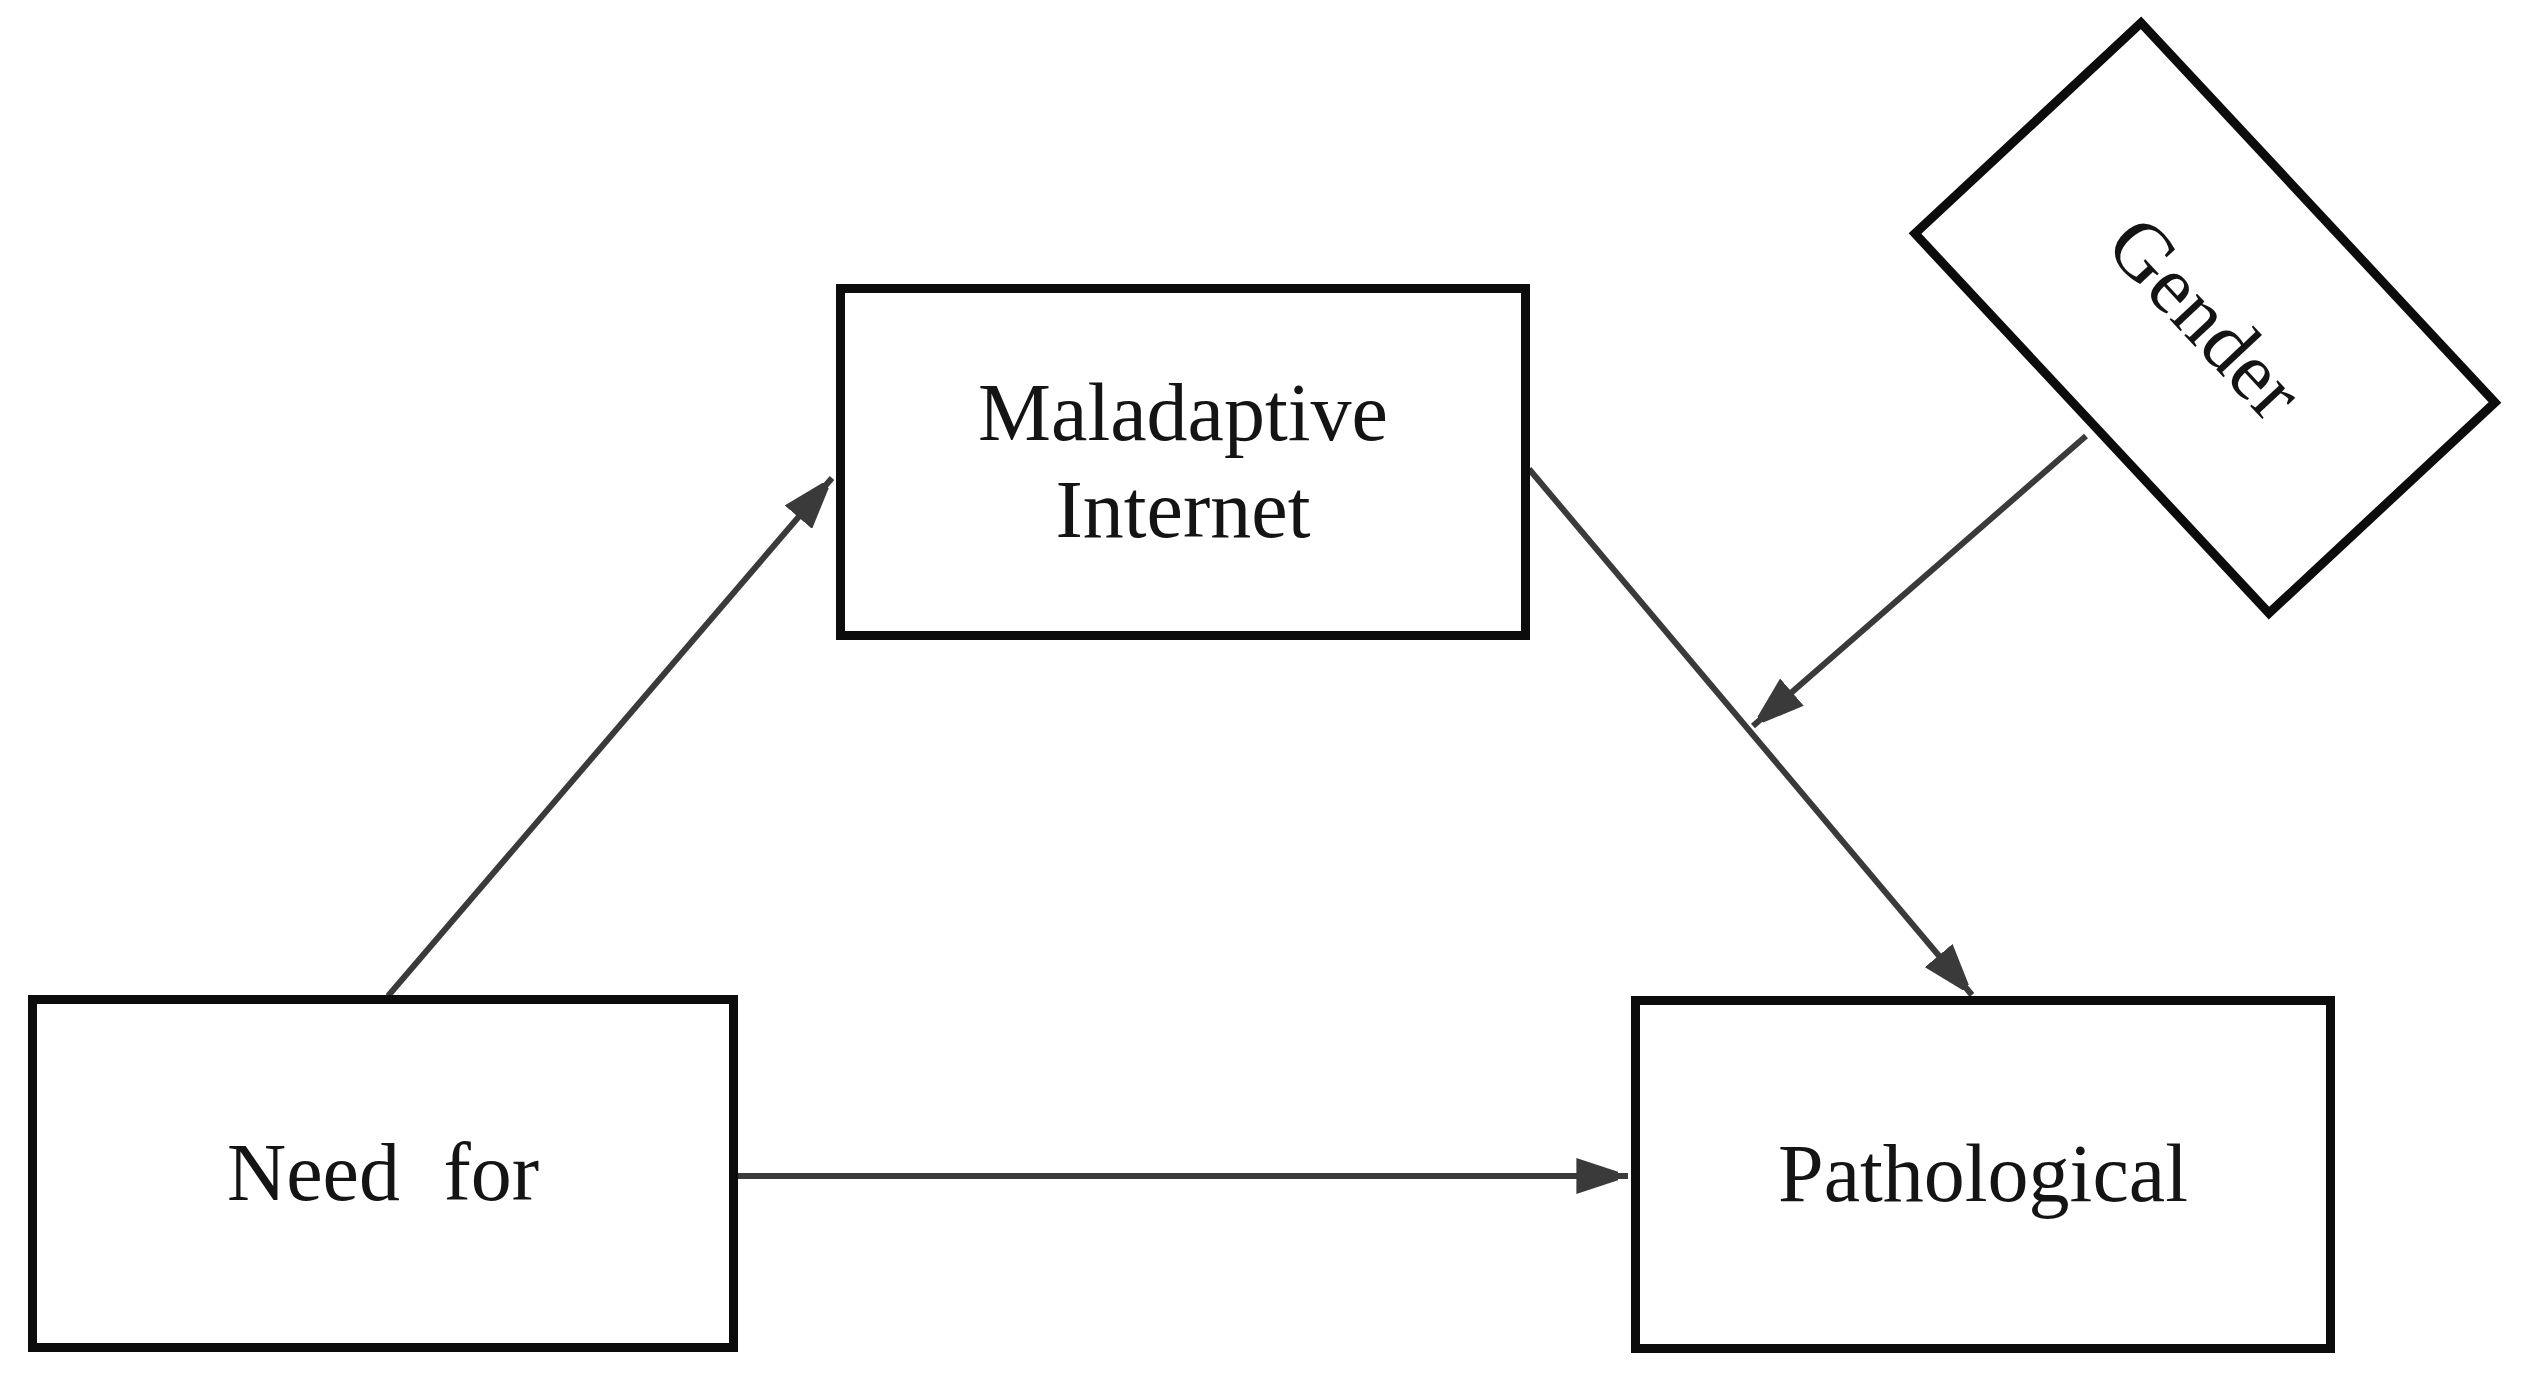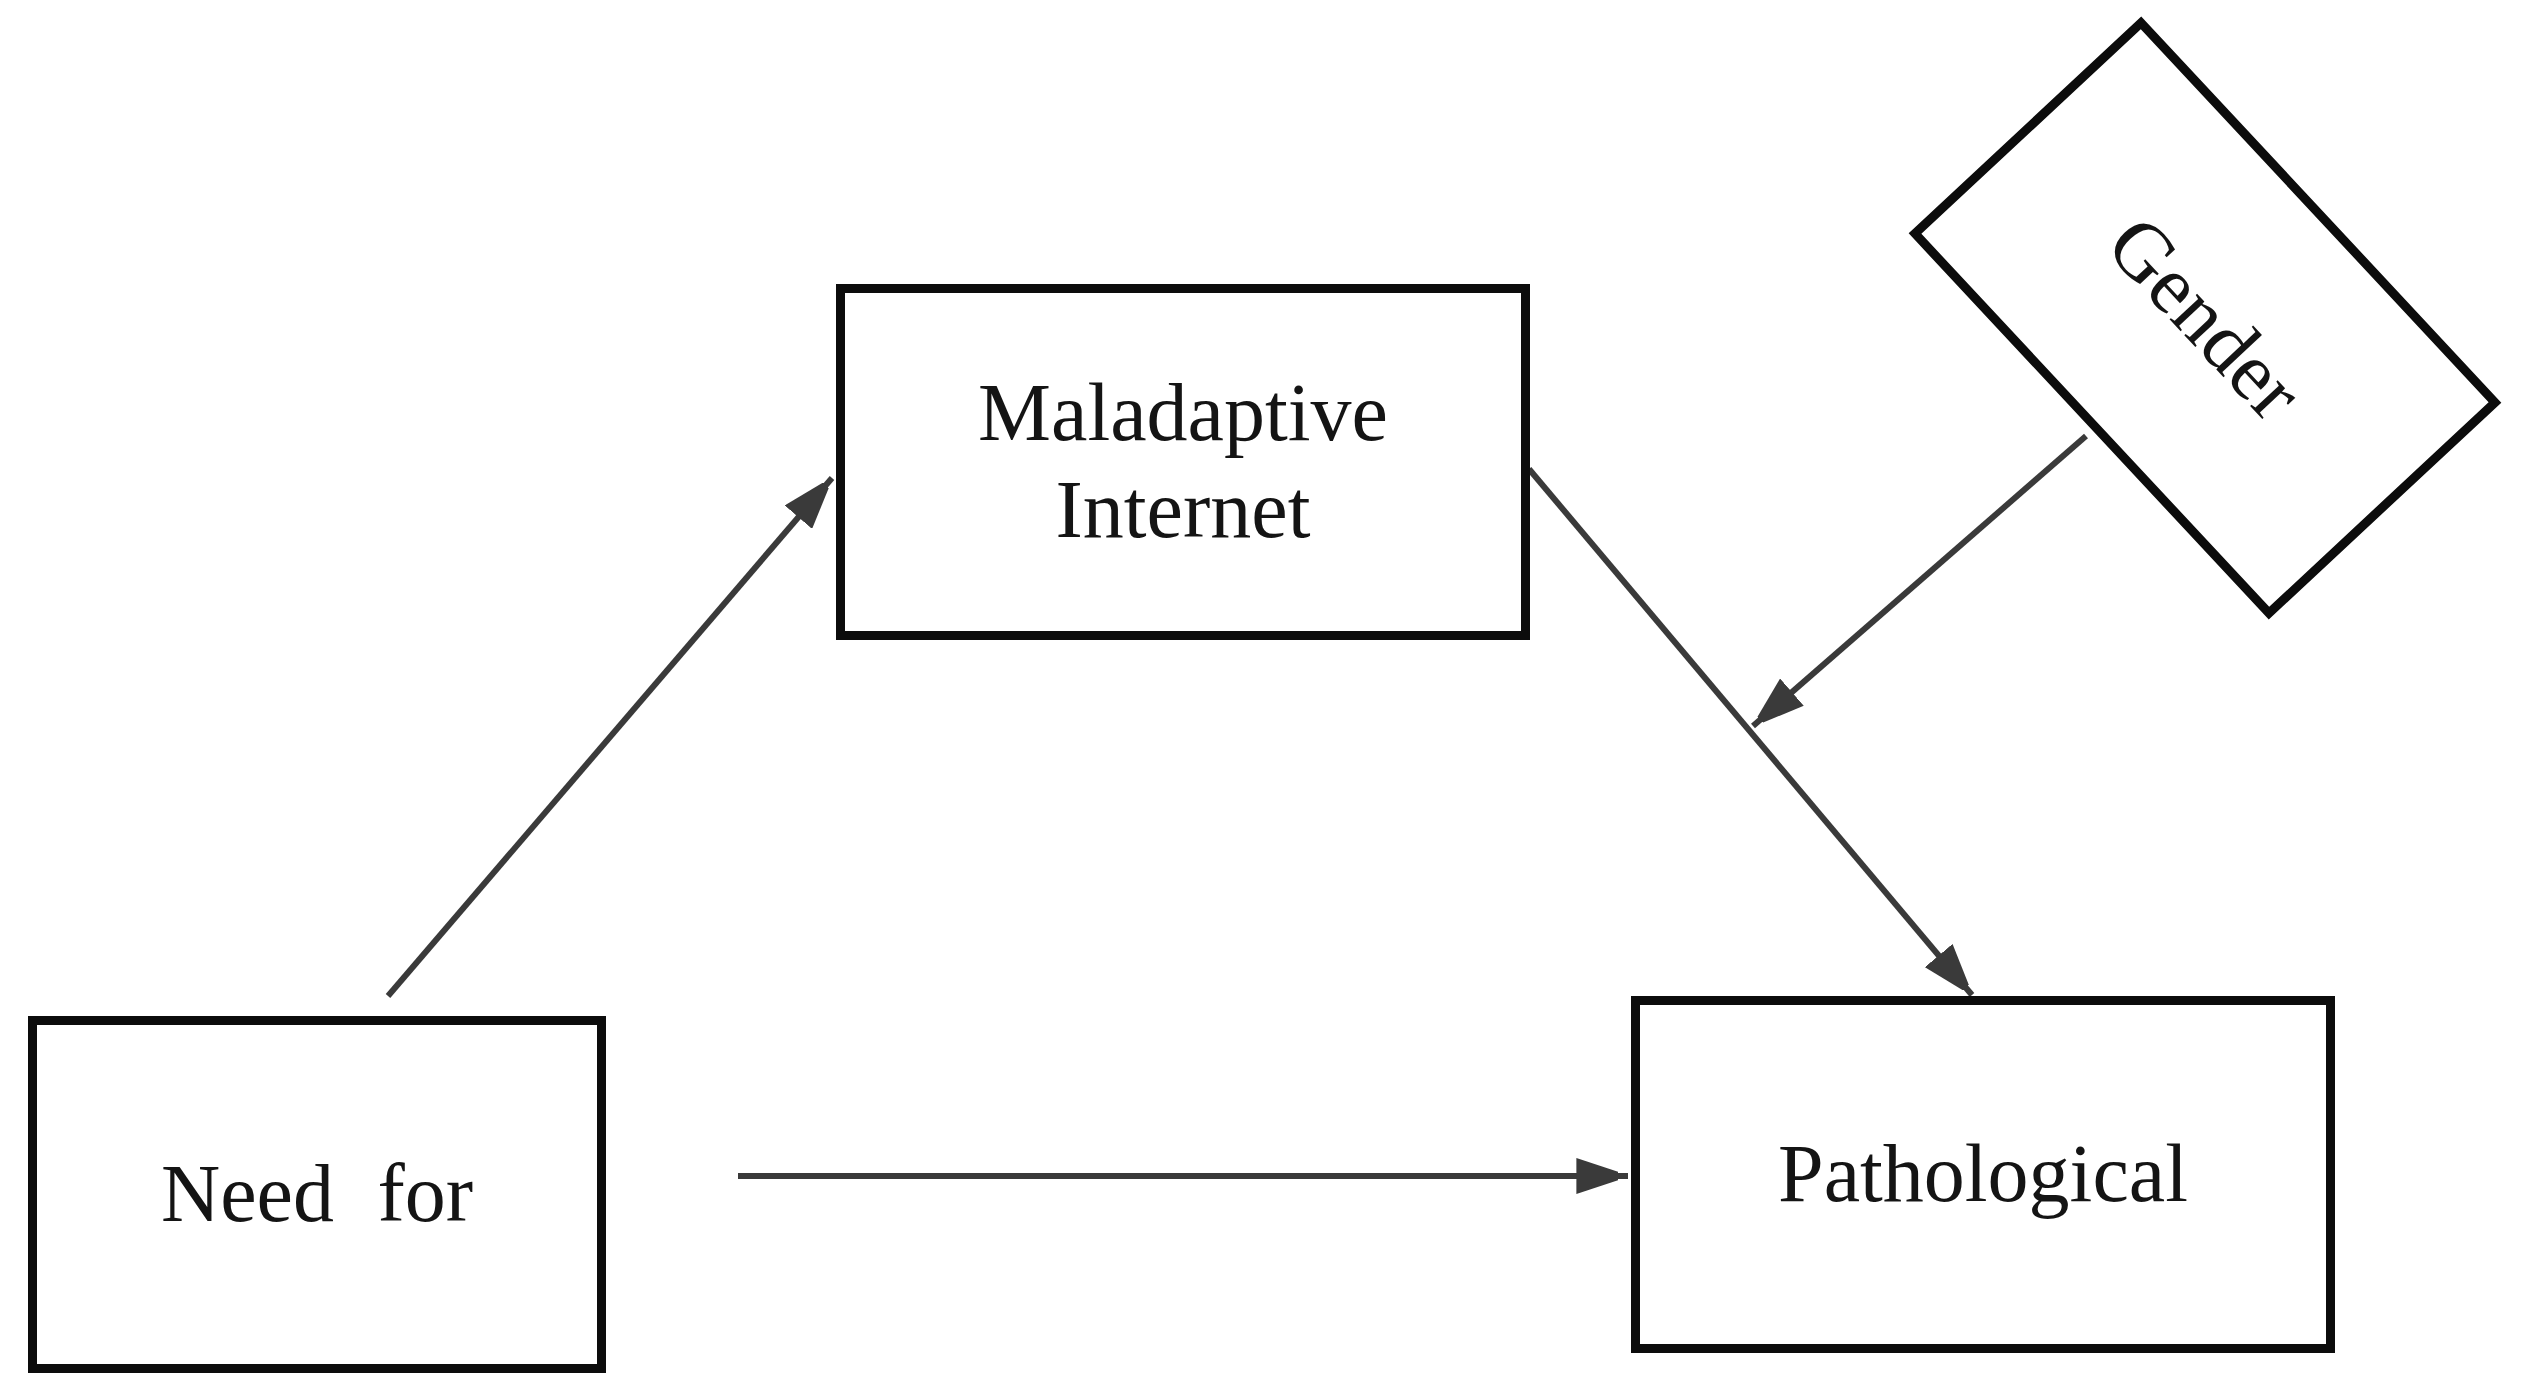--- a/index.html
+++ b/index.html
@@ -37,21 +37,21 @@
     align-items: center;
     justify-content: center;
     text-align: center;
     color: var(--text-color, #141414);
     font-size: 82px;
     line-height: 1.18;
     word-spacing: 0.28em;
   }
   .box .line { display: block; white-space: nowrap; }
   #node-maladaptive   { left: 836px;  top: 284px; width: 694px; height: 356px; }
-  #node-need          { left: 28px;   top: 995px; width: 578px; height: 357px; margin-top: 21px; }
+  #node-need          { left: 28px;   top: 995px; width: 710px; height: 357px; }
   #node-pathological  { left: 1631px; top: 996px; width: 704px; height: 357px; text-align: center; }
   #node-gender {
     left: 1941px; top: 159px; width: 528px; height: 318px;
     transform: rotate(47deg);
     transform-origin: 50% 50%;
   }
 </style>
 </head>
 <body>
 

